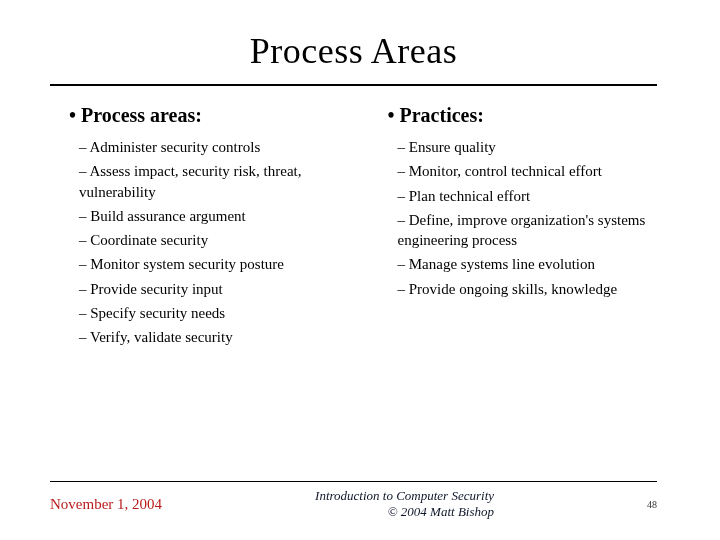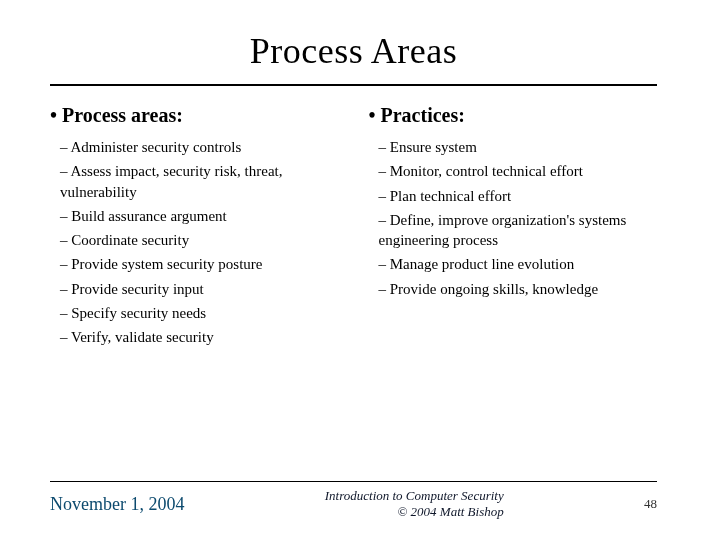--- a/index.html
+++ b/index.html
@@ -41,20 +41,21 @@
 
     .content {
       display: flex;
       flex-direction: row;
       flex: 1;
       gap: 30px;
     }
 
     .column {
       flex: 1;
+      margin-left: 19px;
     }
 
     .column-header {
       font-size: 20px;
       font-weight: bold;
       margin-bottom: 10px;
     }
 
     .sub-items {
       list-style: none;
@@ -76,33 +77,33 @@
     .footer {
       display: flex;
       justify-content: space-between;
       align-items: center;
       border-top: 1px solid #000;
       padding-top: 6px;
       margin-top: 10px;
     }
 
     .footer-left {
-      font-size: 18px;
-      color: #0c4a6e;
+      font-size: 15px;
+      color: #b91c1c;
     }
 
     .footer-center {
       font-size: 13px;
       color: #0f172a;
       text-align: right;
       font-style: italic;
     }
 
     .footer-right {
-      font-size: 13px;
+      font-size: 10px;
       color: #333;
     }
   </style>
 </head>
 <body>
 
 <div class="slide">
 
   <h1 class="title">Process Areas</h1>
   <hr class="divider">
@@ -112,38 +113,38 @@
     <div class="column">
       <div class="column-header">
         <span>• </span>
         <span>Process areas:</span>
       </div>
       <ul class="sub-items">
       <li>Administer security controls</li>
           <li>Assess impact, security risk, threat, vulnerability</li>
           <li>Build assurance argument</li>
           <li>Coordinate security</li>
-          <li>Provide system security posture</li>
+          <li>Monitor system security posture</li>
           <li>Provide security input</li>
           <li>Specify security needs</li>
           <li>Verify, validate security</li>
         </ul>
     </div>
 
     <div class="column">
       <div class="column-header">
         <span>• </span>
         <span>Practices:</span>
       </div>
       <ul class="sub-items">
-      <li>Ensure system</li>
+      <li>Ensure quality</li>
           <li>Monitor, control technical effort</li>
           <li>Plan technical effort</li>
           <li>Define, improve organization's systems engineering process</li>
-          <li>Manage product line evolution</li>
+          <li>Manage systems line evolution</li>
           <li>Provide ongoing skills, knowledge</li>
         </ul>
     </div>
 
   </div>
 
   <div class="footer">
     <span class="footer-left">November 1, 2004</span>
     <div class="footer-center">
       <div>Introduction to Computer Security</div>

